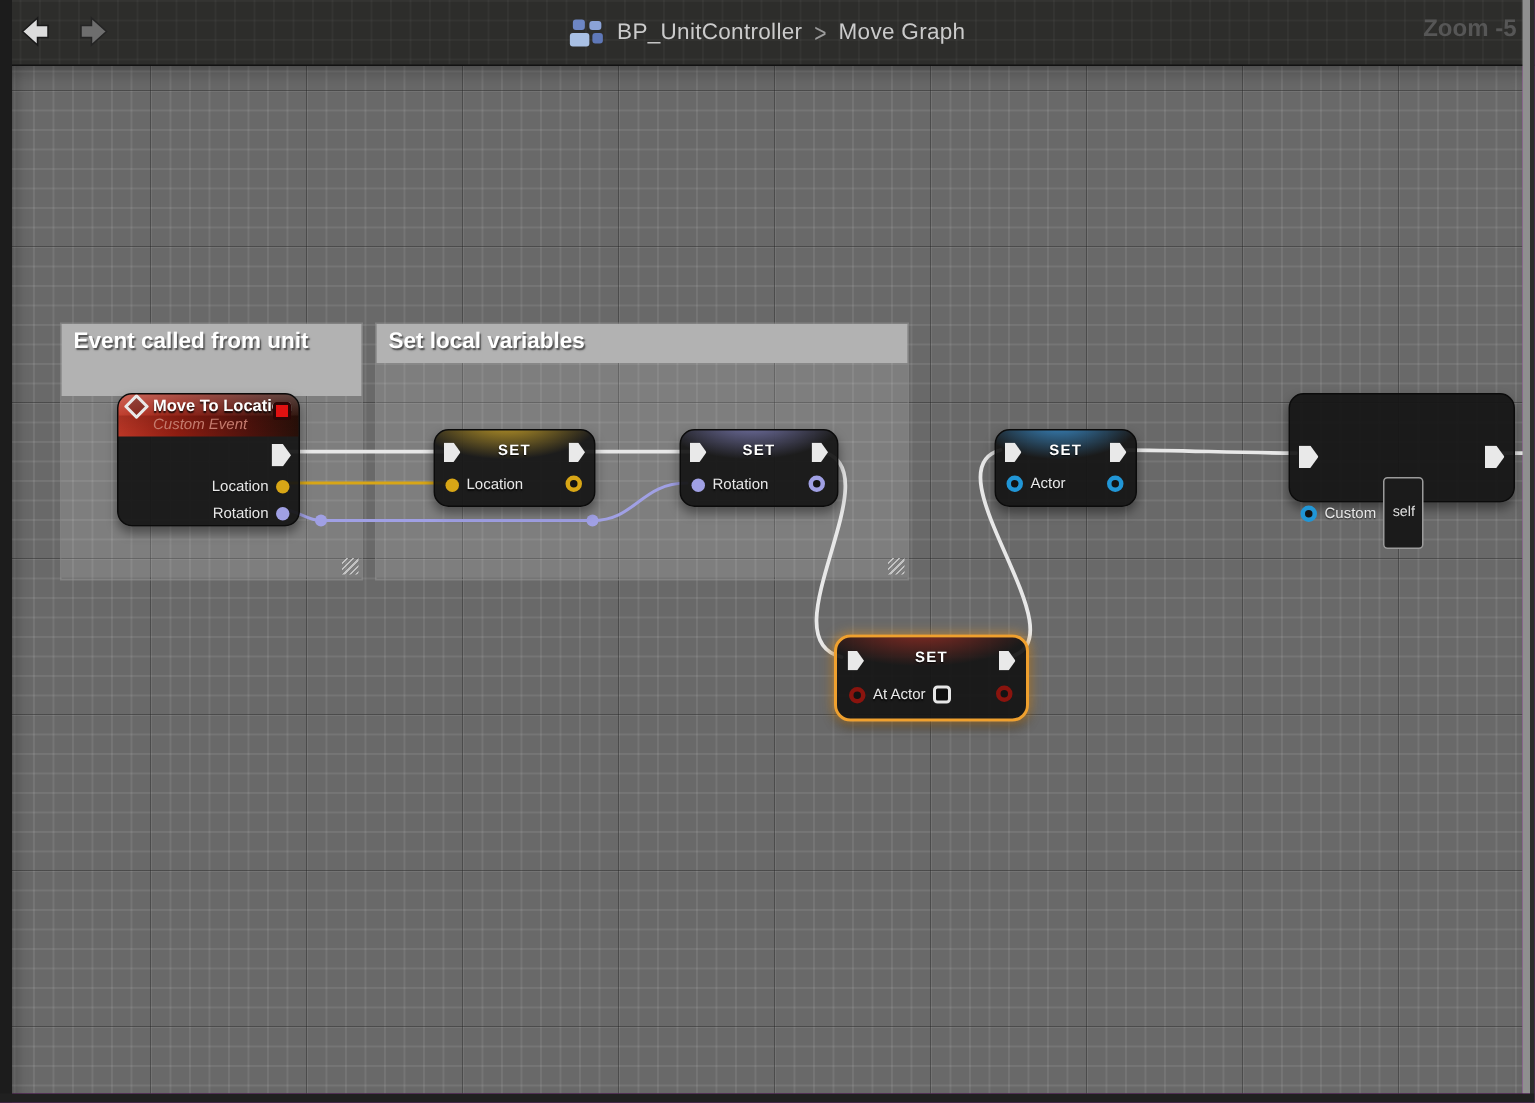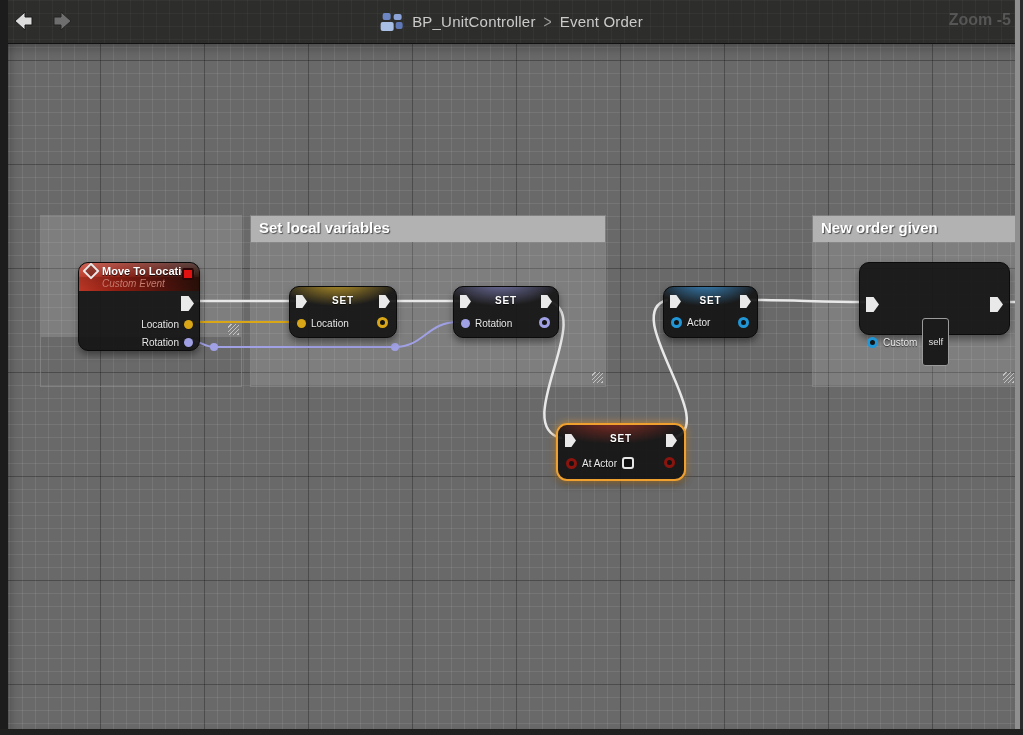--- a/index.html
+++ b/index.html
@@ -119,38 +119,33 @@
     </div>
     <div class="crumb">
       <span class="bp-icon">
         <div class="bp-sq1"></div>
         <div class="bp-sq2"></div>
         <div class="bp-sq3"></div>
         <div class="bp-sq4"></div>
       </span>
       <span class="crumb-text">BP_UnitController</span>
       <span class="crumb-sep">&gt;</span>
-      <span class="crumb-text">Event Order</span>
+      <span class="crumb-text">Move Graph</span>
     </div>
     <div class="zoom-label">Zoom -5</div>
   </div>
 
   <div class="comment" style="left:40px;top:215px;width:200px;height:170px;">
+    <div class="chead" style="height:48px;">Event called from unit</div>
     <div class="cbody" style="height:121px;">
       <div class="grip"></div>
     </div>
   </div>
   <div class="comment" style="left:250px;top:215px;width:354px;height:170px;">
     <div class="chead" style="height:26px;">Set local variables</div>
-    <div class="cbody" style="height:143px;">
-      <div class="grip"></div>
-    </div>
-  </div>
-  <div class="comment" style="left:812px;top:215px;width:203px;height:170px;">
-    <div class="chead" style="height:26px;">New order given</div>
     <div class="cbody" style="height:143px;">
       <div class="grip"></div>
     </div>
   </div>
 
   <svg class="wires">
     <path class="w-exec" d="M192,301 L296,301"></path>
     <path class="w-vec" d="M191,322 L297,322"></path>
     <path class="w-rot" d="M190,340 C198,340 205,347 214,347 L395,347 C424,347 427,322 458,322"></path>
     <circle cx="214" cy="347" r="4" fill="#a0a0e4"></circle>

